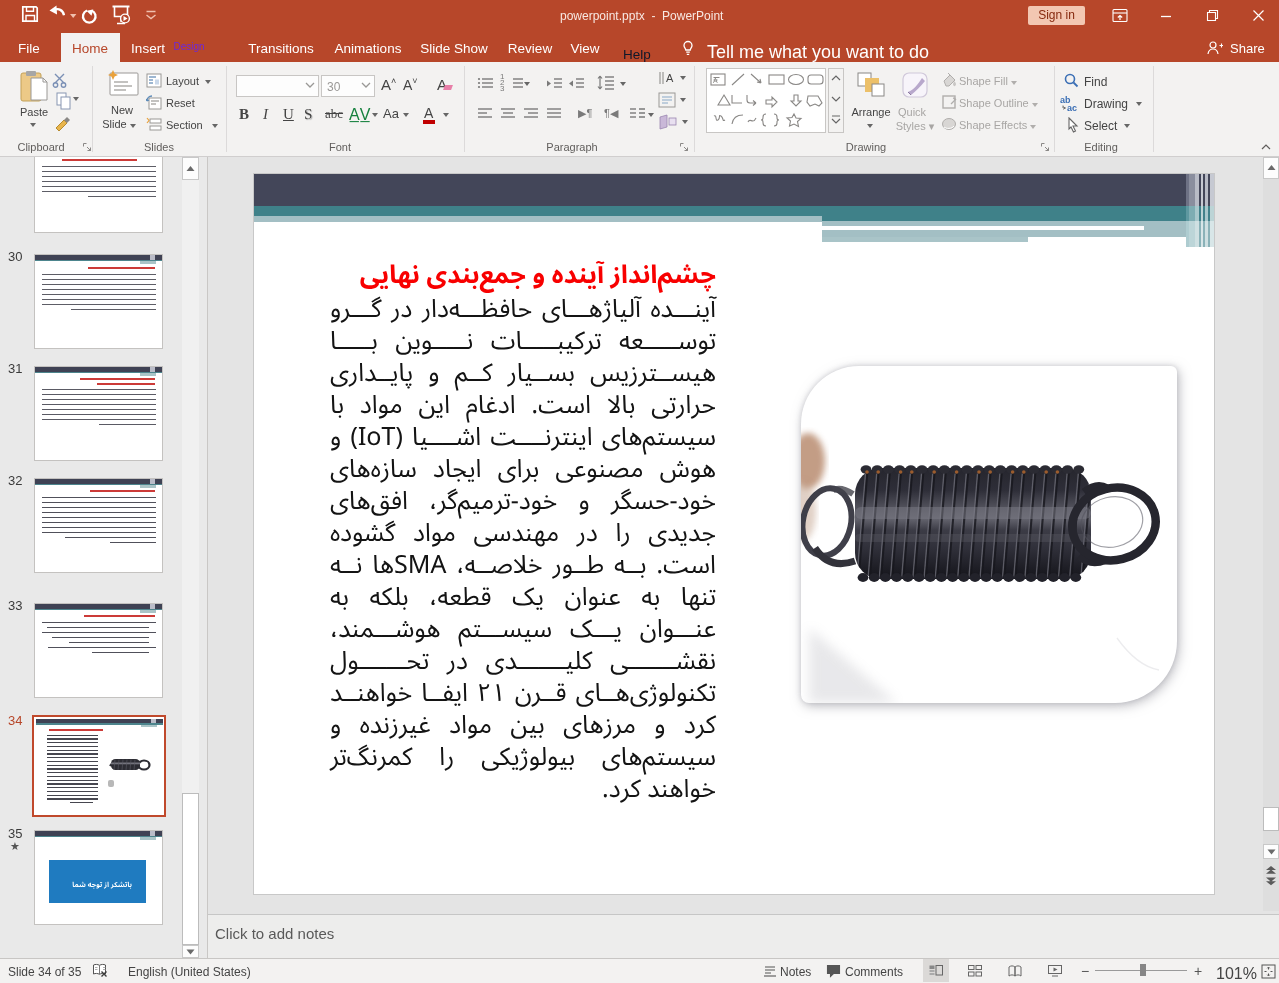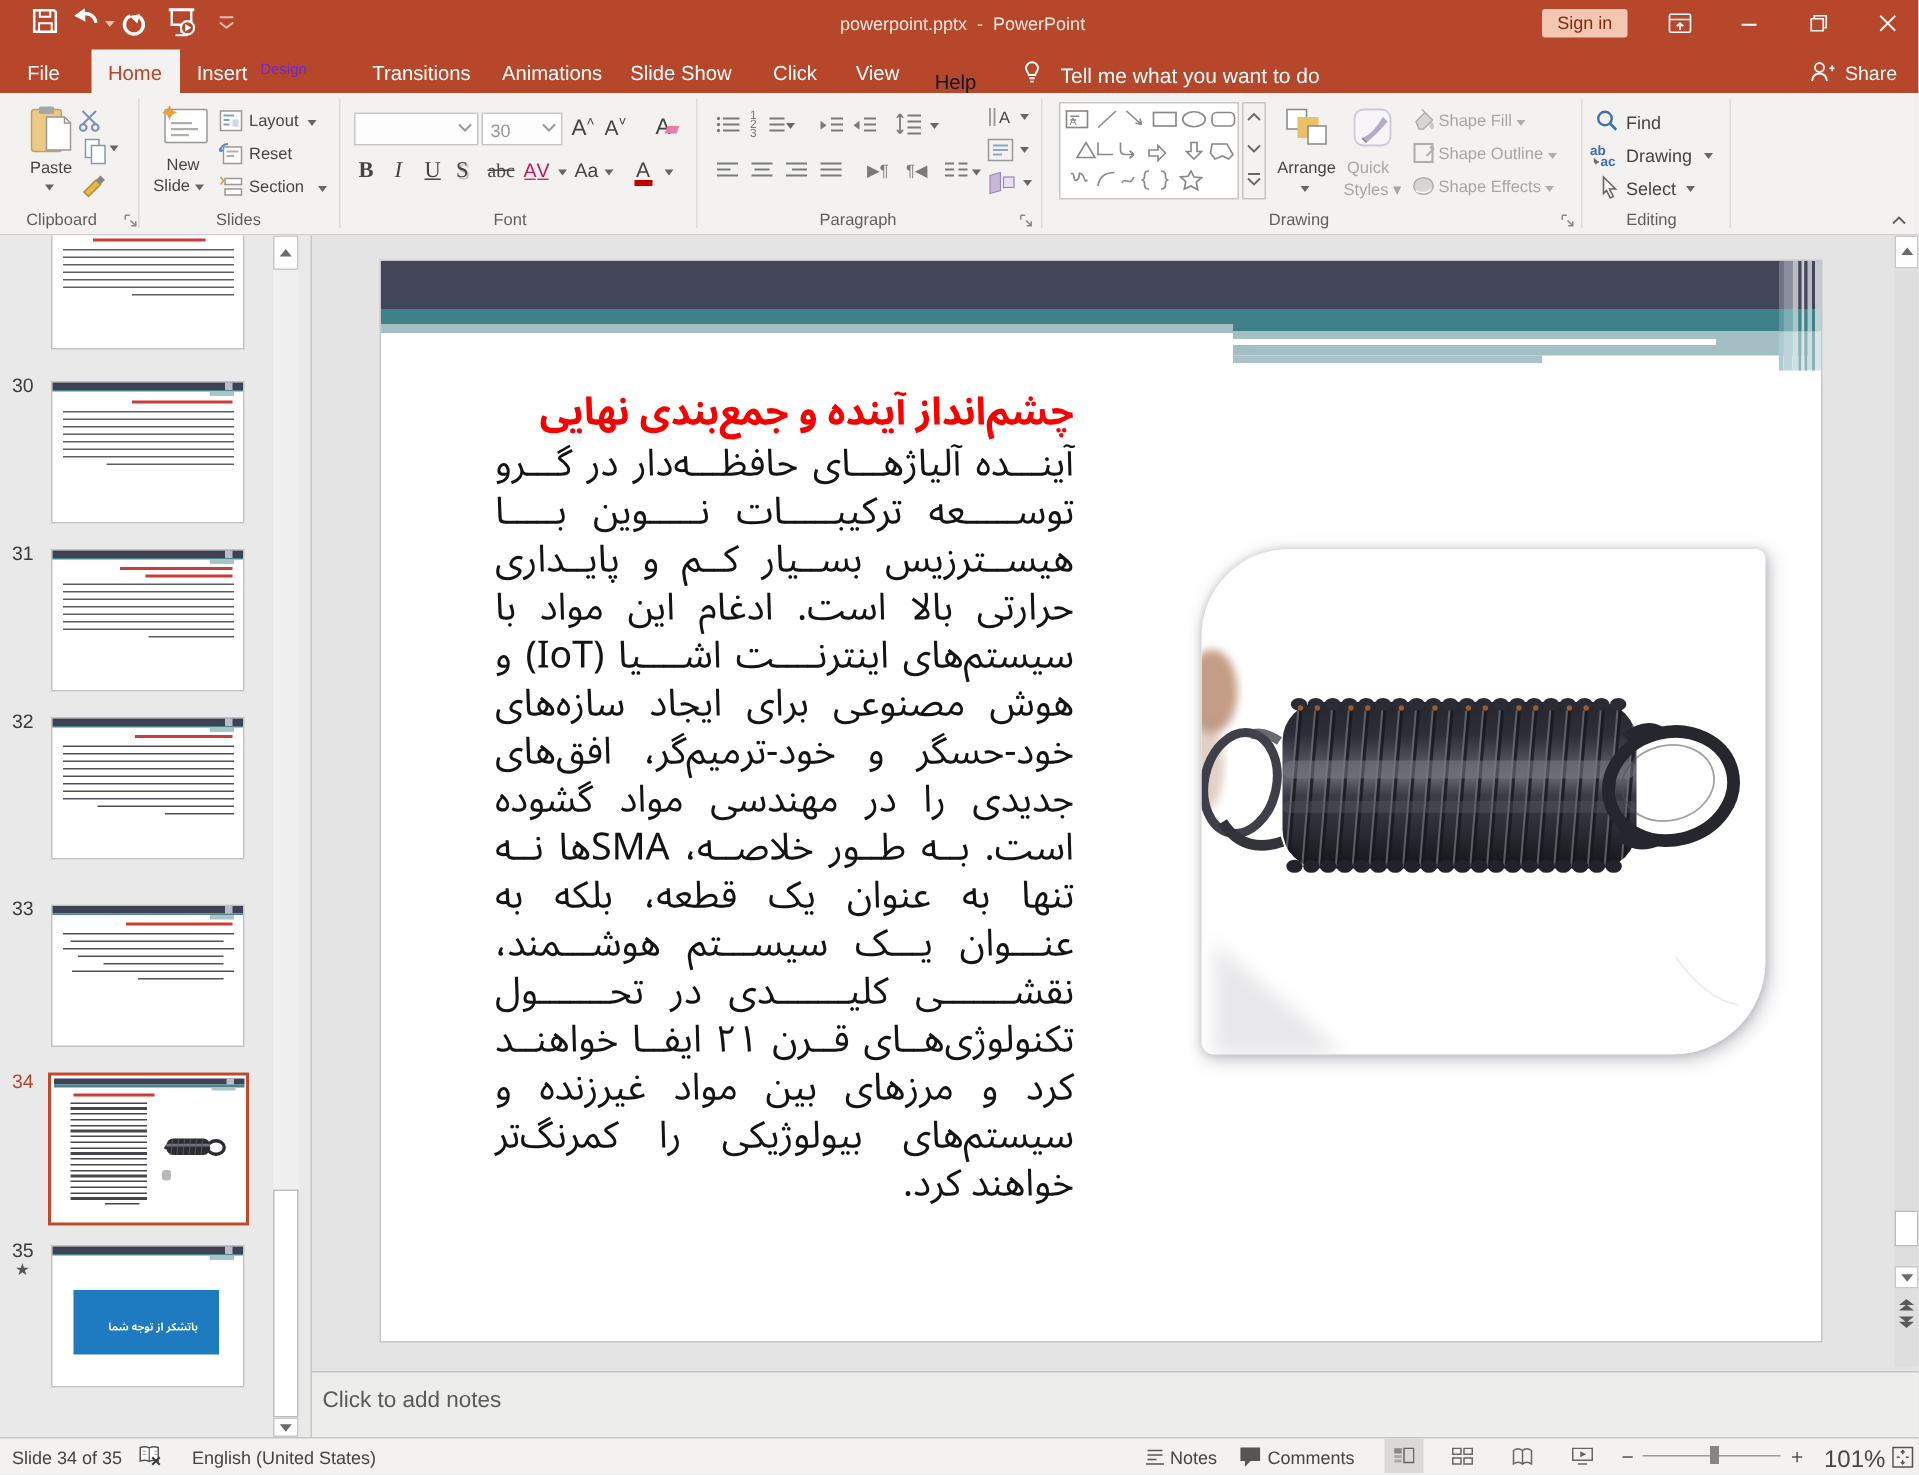--- a/index.html
+++ b/index.html
@@ -47,30 +47,30 @@
  </g>
 </svg>
 <div class="abs" style="left:61px;top:33px;width:59px;height:29px;background:#f3f2f1"></div>
     <div class="abs" style="left:90px;top:41px;font-size:13.5px;color:#b7472a;transform:translateX(-50%)">Home</div>
     <div class="abs" style="left:29px;top:41px;font-size:13.5px;color:#fff;transform:translateX(-50%);white-space:nowrap">File</div>
     <div class="abs" style="left:148px;top:41px;font-size:13.5px;color:#fff;transform:translateX(-50%);white-space:nowrap">Insert</div>
     <div class="abs" style="left:189px;top:41px;font-size:10px;color:#6d28d9;transform:translateX(-50%);white-space:nowrap">Design</div>
     <div class="abs" style="left:281px;top:41px;font-size:13.5px;color:#fff;transform:translateX(-50%);white-space:nowrap">Transitions</div>
     <div class="abs" style="left:368px;top:41px;font-size:13.5px;color:#fff;transform:translateX(-50%);white-space:nowrap">Animations</div>
     <div class="abs" style="left:454px;top:41px;font-size:13.5px;color:#fff;transform:translateX(-50%);white-space:nowrap">Slide Show</div>
-    <div class="abs" style="left:530px;top:41px;font-size:13.5px;color:#fff;transform:translateX(-50%);white-space:nowrap">Click</div>
+    <div class="abs" style="left:530px;top:41px;font-size:13.5px;color:#fff;transform:translateX(-50%);white-space:nowrap">Review</div>
     <div class="abs" style="left:585px;top:41px;font-size:13.5px;color:#fff;transform:translateX(-50%);white-space:nowrap">View</div>
     <div class="abs" style="left:637px;top:47px;font-size:13.5px;color:#0f172a;transform:translateX(-50%);white-space:nowrap">Help</div>
 <svg class="abs" style="left:678px;top:37px" width="20" height="22" viewBox="0 0 20 22">
  <g stroke="#fff" stroke-width="1.3" fill="none">
         <path d="M6 8.5a4 4 0 1 1 8 0c0 2.2-1.8 2.8-1.8 4.5h-4.4C7.8 11.3 6 10.7 6 8.5z"></path>
         <path d="M8.2 15.2h3.6M8.8 17.4h2.4"></path>
       </g>
 </svg>
-<div class="abs" style="left:707px;top:42px;font-size:14px;color:#fff">Tell me what you want to do</div>
+<div class="abs" style="left:707px;top:42px;font-size:18px;color:#fff">Tell me what you want to do</div>
 <svg class="abs" style="left:1206px;top:40px" width="17" height="16" viewBox="0 0 17 16">
  <g stroke="#fff" stroke-width="1.2" fill="none">
         <circle cx="7" cy="5" r="3"></circle>
         <path d="M2 14c.5-3.5 2.5-5 5-5s4.5 1.5 5 5"></path>
         <path d="M13.5 5.5h4M15.5 3.5v4" stroke-width="1.1"></path>
       </g>
 </svg>
 <div class="abs" style="left:1230px;top:41px;font-size:13px;color:#fff">Share</div>
 <div class="abs" style="left:0;top:62px;width:1279px;height:95px;background:#f3f2f1;border-bottom:1px solid #d0cece"></div>
     <div class="vdiv" style="left:92px"></div>
@@ -159,21 +159,21 @@
       <path d="M1 1l4 4 4-4" stroke="#9a9896" stroke-width="1.3" fill="none"></path>
     </svg>
 <div class="abs" style="left:381px;top:76px;font-size:15px;color:#444">A<span style="font-size:9px;vertical-align:6px">˄</span></div>
 <div class="abs" style="left:403px;top:76px;font-size:14px;color:#444">A<span style="font-size:9px;vertical-align:6px">˅</span></div>
 <div class="abs" style="left:437px;top:76px;font-size:15px;color:#444">A<span style="display:inline-block;width:8px;height:5px;background:#e87fa8;transform:skewX(-20deg);margin-left:-3px"></span></div>
 <div class="abs" style="left:239px;top:106px;font-size:15px;color:#444;font-weight:bold;font-family:'Liberation Serif',serif">B</div>
 <div class="abs" style="left:263px;top:106px;font-size:15px;color:#444;font-style:italic;font-family:'Liberation Serif',serif">I</div>
 <div class="abs" style="left:283px;top:106px;font-size:15px;color:#444;text-decoration:underline;font-family:'Liberation Serif',serif">U</div>
 <div class="abs" style="left:304px;top:106px;font-size:15px;color:#444;font-family:'Liberation Serif',serif;text-shadow:1px 1px 1px #aaa">S</div>
 <div class="abs" style="left:325px;top:106px;font-size:13px;color:#444;text-decoration:line-through;font-family:Liberation Serif, serif">abc</div>
-<div class="abs" style="left:349px;top:106px;font-size:13px;color:#be185d">A̲V̲</div>
+<div class="abs" style="left:349px;top:106px;font-size:16px;color:#15803d">A̲V̲</div>
 <div class="abs caret" style="left:372px;top:113px"></div>
 <div class="abs" style="left:383px;top:106px;font-size:13px;color:#444">Aa</div>
 <div class="abs caret" style="left:403px;top:113px"></div>
 <div class="abs" style="left:424px;top:105px;font-size:14px;color:#444">A</div>
 <div class="abs" style="left:423px;top:120px;width:12px;height:4px;background:#c00000"></div>
 <div class="abs caret" style="left:443px;top:113px"></div>
 <svg class="abs" style="left:477px;top:76px" width="18" height="15" viewBox="0 0 18 15">
       <circle cx="2" cy="3" r="1.1" fill="#7a7a7a"></circle>
       <path d="M5 3h11" stroke="#7a7a7a" stroke-width="1.4"></path>
       <circle cx="2" cy="7" r="1.1" fill="#7a7a7a"></circle>

